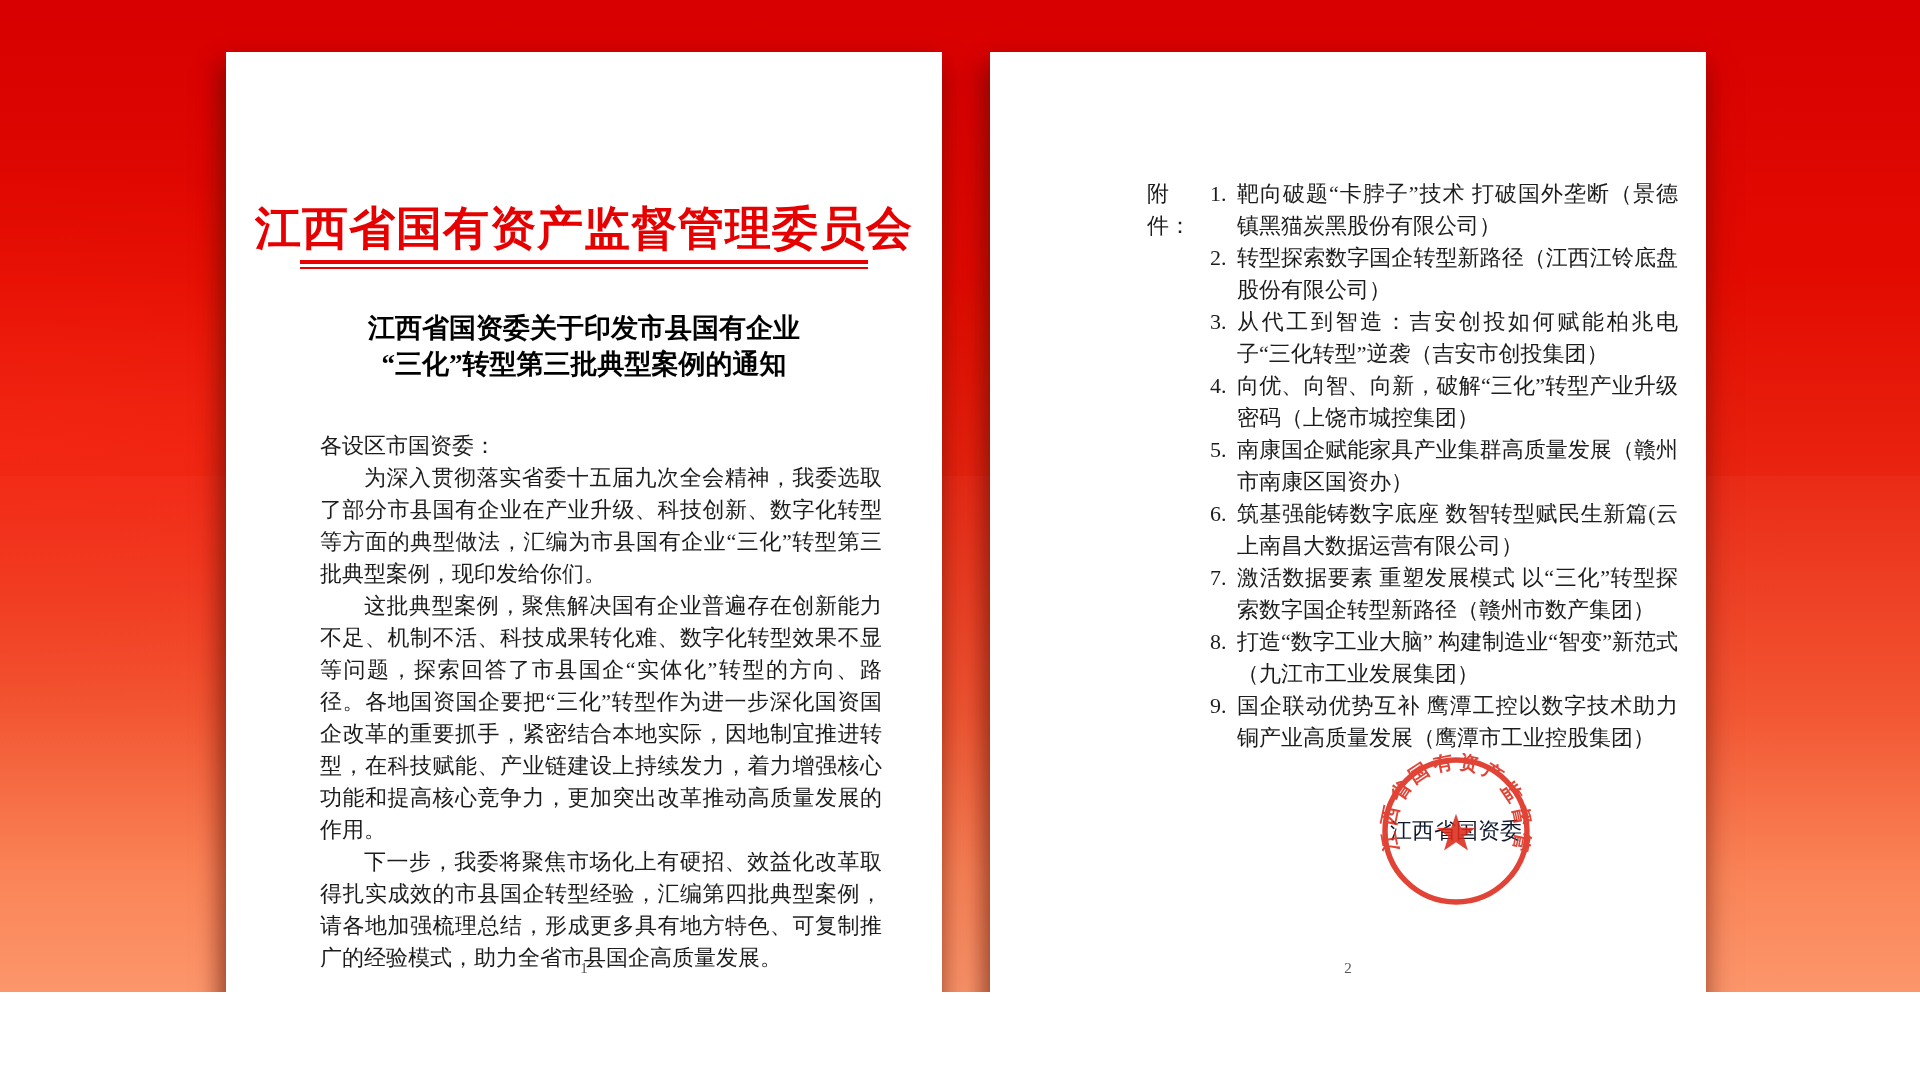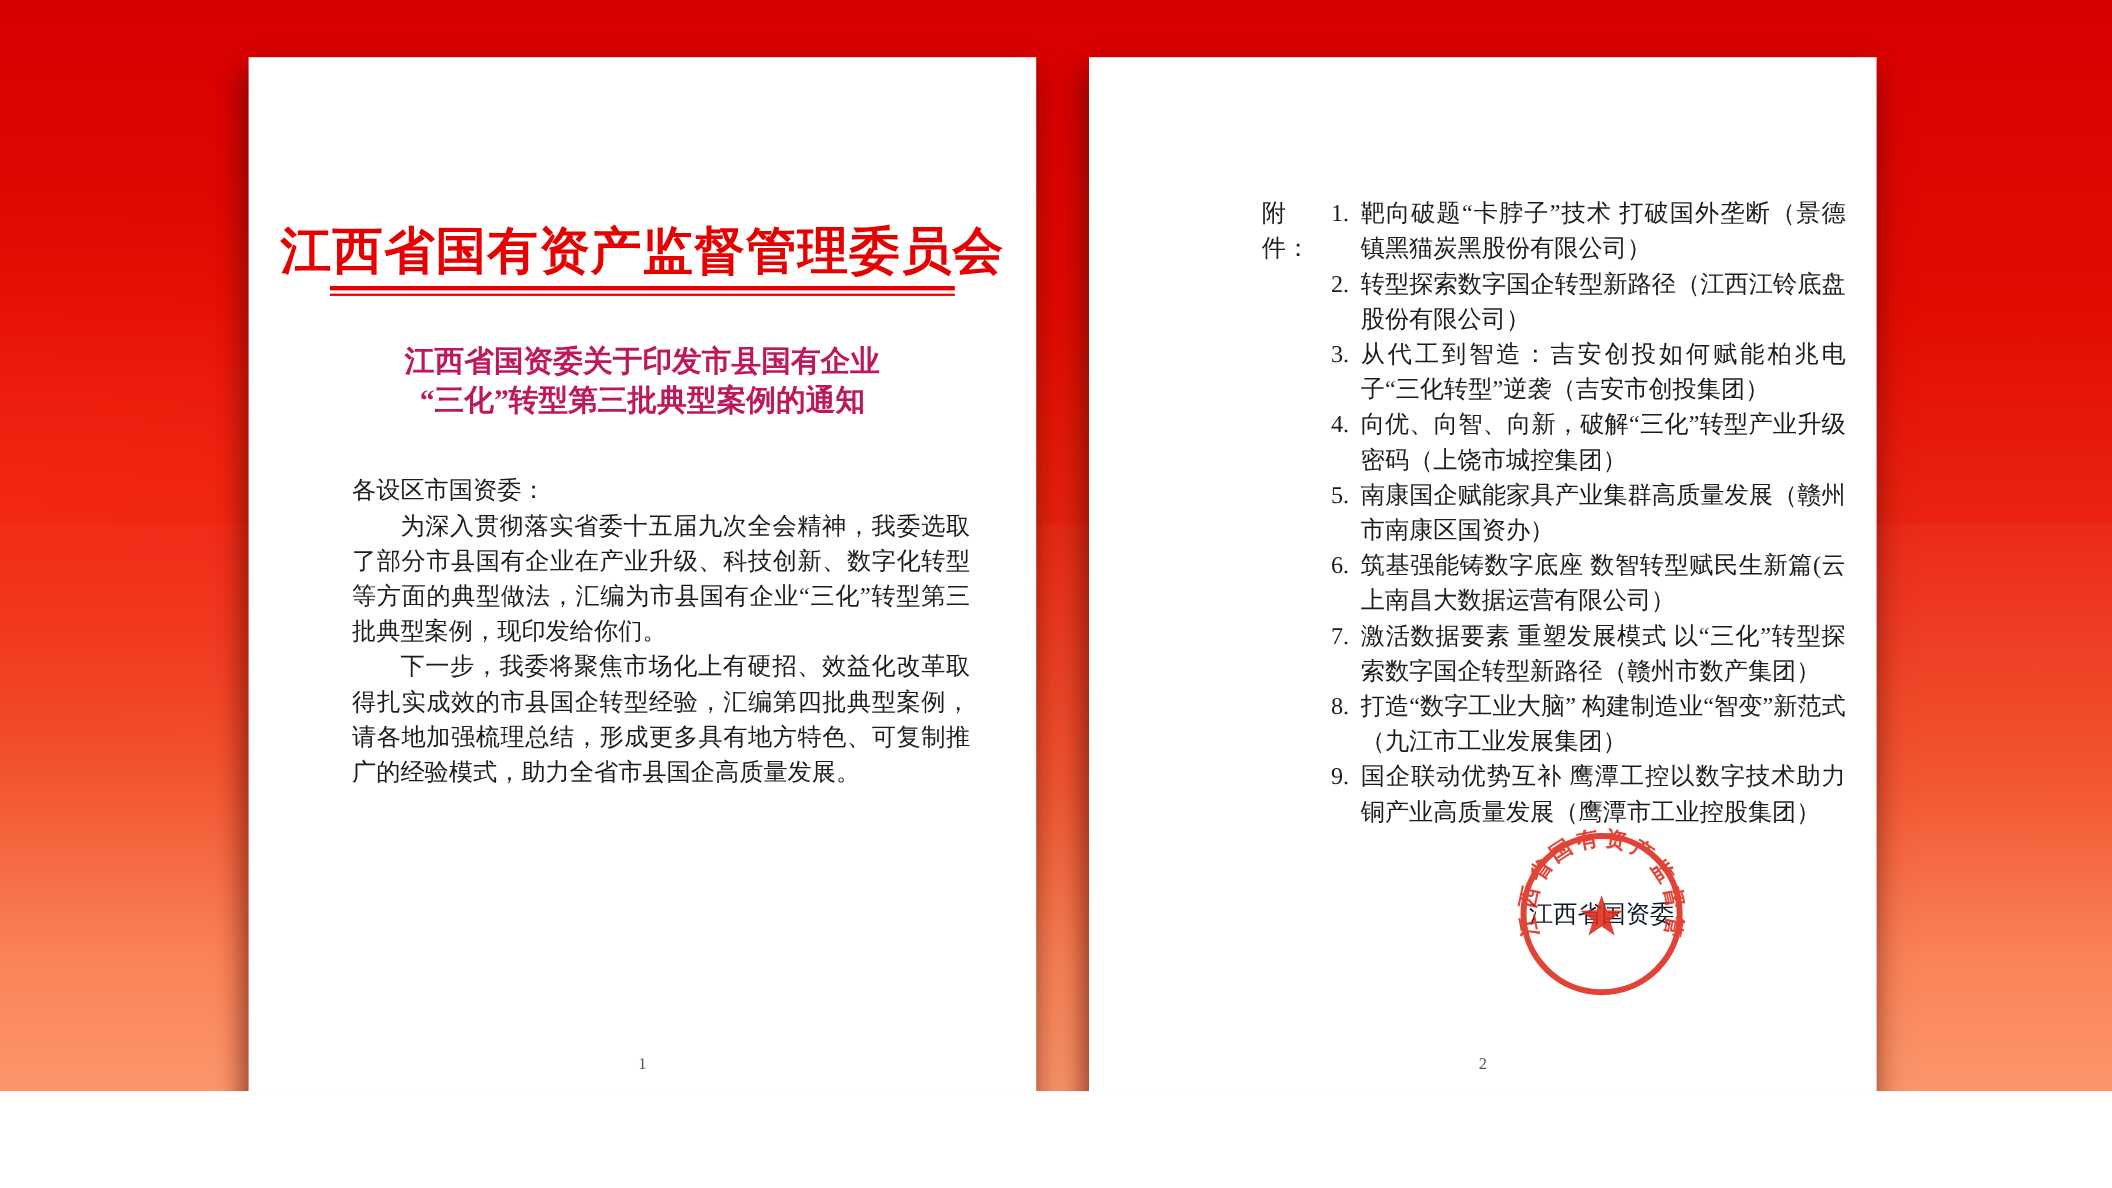--- a/index.html
+++ b/index.html
@@ -25,21 +25,21 @@
   .org-title{
     position:absolute;top:146px;left:0;right:0;text-align:center;
     font-size:46px;font-weight:bold;color:#e60000;letter-spacing:1px;white-space:nowrap;
   }
   .red-rule{
     position:absolute;top:208px;left:74px;right:74px;height:3px;
     border-top:4px solid #e60000;border-bottom:2px solid #e60000;
   }
   .doc-title{
     position:absolute;top:258px;left:0;right:0;text-align:center;
-    font-size:27px;font-weight:bold;line-height:36px;color:#be185d;
+    font-size:27px;font-weight:bold;line-height:36px;color:#000000;
   }
   .body-text{
     position:absolute;top:362px;left:94px;width:562px;
     font-size:22px;line-height:32px;color:#1c1c1c;text-align:justify;margin-top:16px;
   }
   .body-text p{margin:0;text-indent:2em;word-break:break-all;}
   .salutation{margin:0 0 0 0;}
   .page-num{
     position:absolute;bottom:56px;left:0;right:0;text-align:center;
     font-size:15px;color:#555;
@@ -72,20 +72,21 @@
   <div class="page page-1">
     <div class="org-title">江西省国有资产监督管理委员会</div>
     <div class="red-rule"></div>
     <div class="doc-title">
       <div>江西省国资委关于印发市县国有企业</div>
       <div>“三化”转型第三批典型案例的通知</div>
     </div>
     <div class="body-text">
       <div class="salutation">各设区市国资委：</div>
       <p>为深入贯彻落实省委十五届九次全会精神，我委选取了部分市县国有企业在产业升级、科技创新、数字化转型等方面的典型做法，汇编为市县国有企业“三化”转型第三批典型案例，现印发给你们。</p>
+      <p>这批典型案例，聚焦解决国有企业普遍存在创新能力不足、机制不活、科技成果转化难、数字化转型效果不显等问题，探索回答了市县国企“实体化”转型的方向、路径。各地国资国企要把“三化”转型作为进一步深化国资国企改革的重要抓手，紧密结合本地实际，因地制宜推进转型，在科技赋能、产业链建设上持续发力，着力增强核心功能和提高核心竞争力，更加突出改革推动高质量发展的作用。</p>
       <p>下一步，我委将聚焦市场化上有硬招、效益化改革取得扎实成效的市县国企转型经验，汇编第四批典型案例，请各地加强梳理总结，形成更多具有地方特色、可复制推广的经验模式，助力全省市县国企高质量发展。</p>
     </div>
     <div class="page-num">1</div>
   </div>
 
   <div class="page page-2">
     <div class="attach">
       <div class="attach-label">附件：</div>
       <ul class="attach-list">
         <li class="attach-item">

